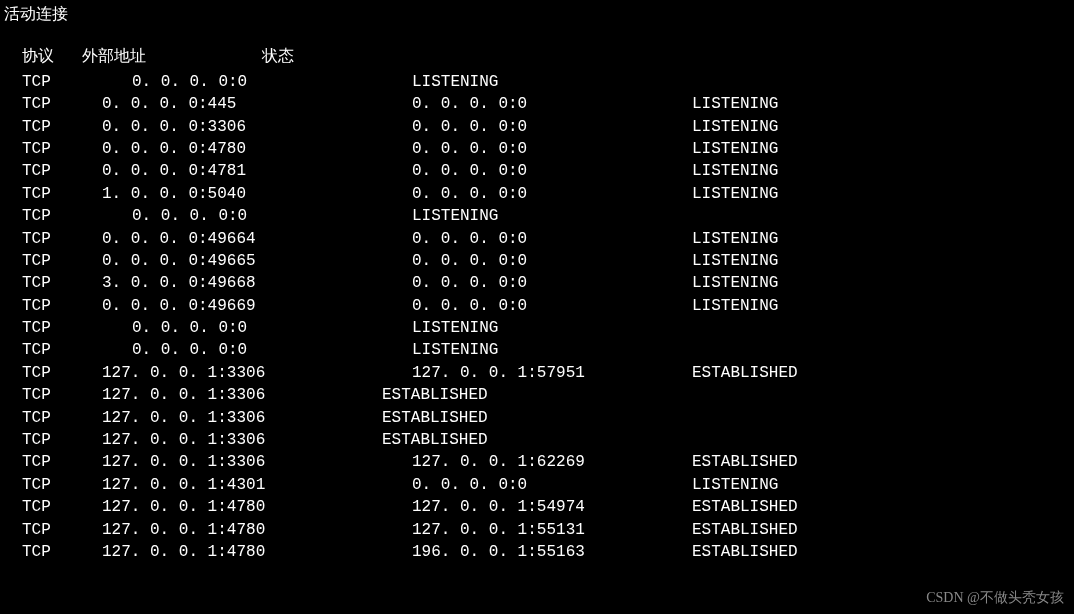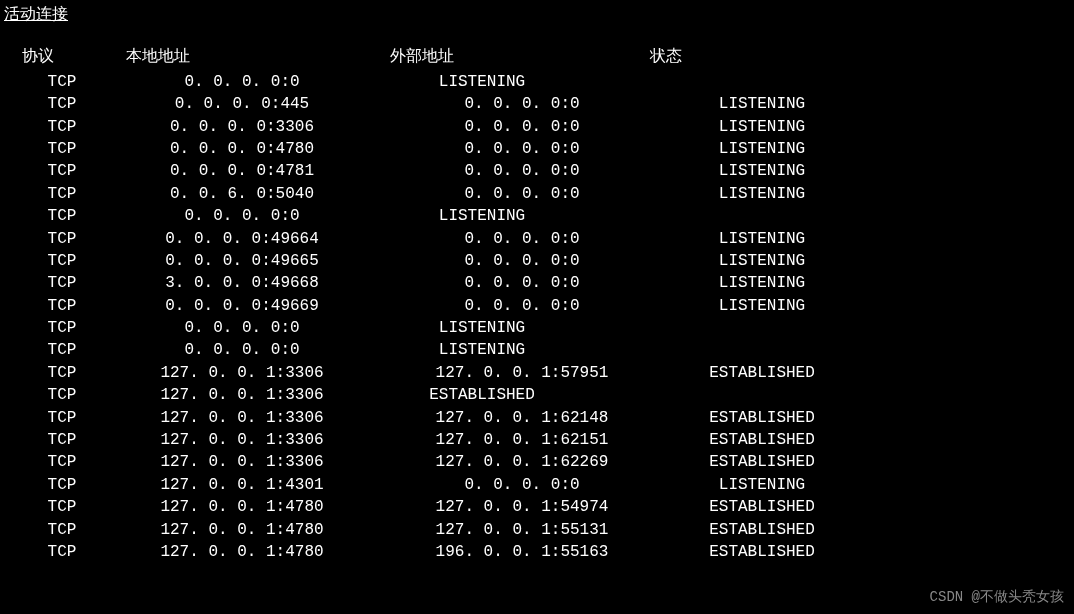--- a/index.html
+++ b/index.html
@@ -15,59 +15,55 @@
       line-height: 1.4;
       width: 1074px;
       height: 614px;
       overflow: hidden;
       position: relative;
       padding: 4px 2px;
     }
     .title {
       margin-bottom: 20px;
       padding-left: 2px;
-      text-decoration: underline;
     }
     .header-row {
       display: flex;
       padding-left: 20px;
       margin-bottom: 2px;
-      gap: 44px;
     }
     .col-proto-h { width: 60px; }
     .col-local-h { width: 220px; }
     .col-foreign-h { width: 180px; }
-    .col-state-h { width: 200px; margin-left: 36px; }
+    .col-state-h { width: 200px; }
     .data-row {
       display: flex;
       padding-left: 20px;
-      text-align: center;
     }
     .col-proto { width: 80px; }
     .col-local { width: 280px; white-space: pre; }
-    .col-foreign { width: 280px; white-space: pre; }
+    .col-foreign { width: 280px; white-space: pre; margin-left: 30px; }
     .col-state { width: 200px; }
     .watermark {
       position: absolute;
       bottom: 6px;
       right: 10px;
       color: #888;
       font-size: 14px;
-      font-family: Liberation Mono, monospace;
+      font-family: Liberation Serif, serif;
       margin-left: 40px;
     }
   </style>
 </head>
 <body>
 
 <div class="title">活动连接</div>
 
 <div class="header-row">
   <div class="col-proto-h">协议</div>
-  <div class="col-local-h">本地地址</div>
   <div class="col-foreign-h">外部地址</div>
   <div class="col-state-h">状态</div>
 </div>
 
 <div id="rows-container">
     <div class="data-row">
       <div class="col-proto">TCP</div>
       <div class="col-foreign">0. 0. 0. 0:0</div>
       <div class="col-state">LISTENING</div>
     </div>
@@ -90,21 +86,21 @@
       <div class="col-state">LISTENING</div>
     </div>
     <div class="data-row">
       <div class="col-proto">TCP</div>
       <div class="col-local">0. 0. 0. 0:4781</div>
       <div class="col-foreign">0. 0. 0. 0:0</div>
       <div class="col-state">LISTENING</div>
     </div>
     <div class="data-row">
       <div class="col-proto">TCP</div>
-      <div class="col-local">0. 0. 6. 0:5040</div>
+      <div class="col-local">1. 0. 0. 0:5040</div>
       <div class="col-foreign">0. 0. 0. 0:0</div>
       <div class="col-state">LISTENING</div>
     </div>
     <div class="data-row">
       <div class="col-proto">TCP</div>
       <div class="col-foreign">0. 0. 0. 0:0</div>
       <div class="col-state">LISTENING</div>
     </div>
     <div class="data-row">
       <div class="col-proto">TCP</div>
@@ -147,27 +143,25 @@
       <div class="col-state">ESTABLISHED</div>
     </div>
     <div class="data-row">
       <div class="col-proto">TCP</div>
       <div class="col-local">127. 0. 0. 1:3306</div>
       <div class="col-state">ESTABLISHED</div>
     </div>
     <div class="data-row">
       <div class="col-proto">TCP</div>
       <div class="col-local">127. 0. 0. 1:3306</div>
-      <div class="col-foreign">127. 0. 0. 1:62148</div>
       <div class="col-state">ESTABLISHED</div>
     </div>
     <div class="data-row">
       <div class="col-proto">TCP</div>
       <div class="col-local">127. 0. 0. 1:3306</div>
-      <div class="col-foreign">127. 0. 0. 1:62151</div>
       <div class="col-state">ESTABLISHED</div>
     </div>
     <div class="data-row">
       <div class="col-proto">TCP</div>
       <div class="col-local">127. 0. 0. 1:3306</div>
       <div class="col-foreign">127. 0. 0. 1:62269</div>
       <div class="col-state">ESTABLISHED</div>
     </div>
     <div class="data-row">
       <div class="col-proto">TCP</div>

